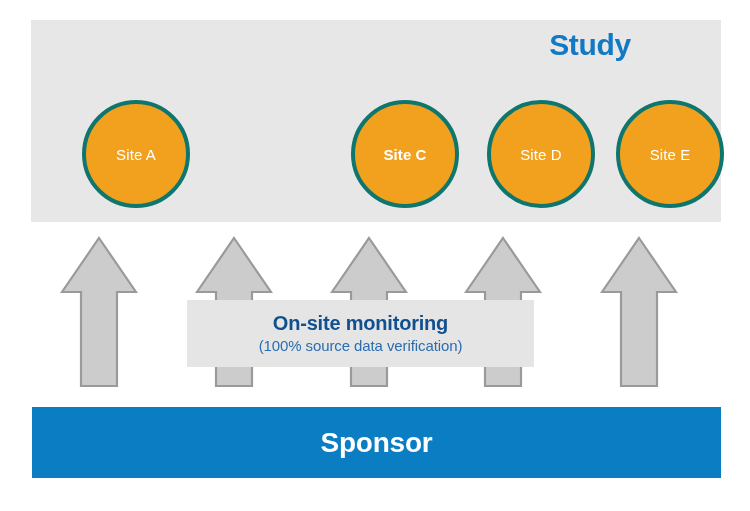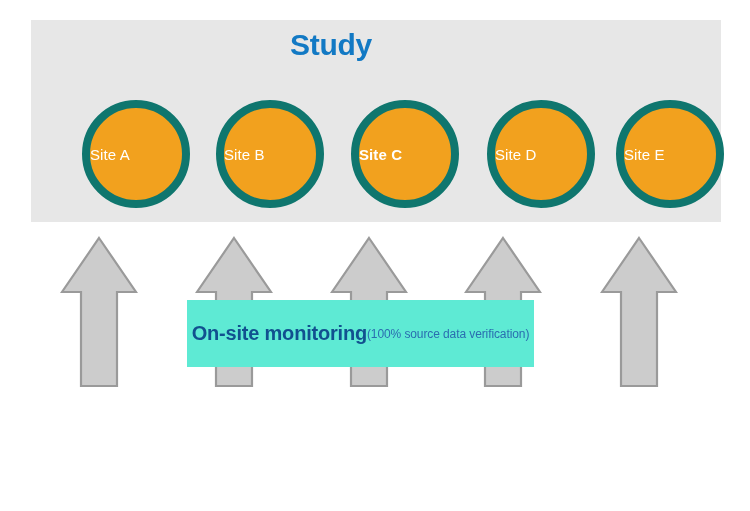--- a/index.html
+++ b/index.html
@@ -26,38 +26,38 @@
     top: 20px;
     width: 690px;
     height: 202px;
     background: #e7e7e7;
   }
   #study-title {
     position: absolute;
     left: 0;
     top: 8px;
     width: 600px;
-    text-align: center;
+    text-align: right;
     font-size: 30px;
     font-weight: bold;
     color: #1279c4;
     letter-spacing: -0.3px;
   }
   .site-circle {
     position: absolute;
     top: 80px;
     width: 108px;
     height: 108px;
     border-radius: 50%;
     background: #f2a11e;
-    border: 8px solid #0f766e;
+    border: 4px solid #0f766e;
     box-sizing: border-box;
     display: flex;
     align-items: center;
-    justify-content: flex-start;
+    justify-content: center;
   }
   .site-label {
     font-size: 15px;
     color: #ffffff;
     letter-spacing: 0.1px;
   }
 
   
   .arrow {
     position: absolute;
@@ -68,36 +68,36 @@
   .arrow-low { z-index: 1; }
   .arrow-high { z-index: 4; }
 
   
   #monitoring-box {
     position: absolute;
     left: 187px;
     top: 300px;
     width: 347px;
     height: 67px;
-    background: #5eead4;
+    background: #e5e5e5;
     z-index: 3;
     display: flex;
-    flex-direction: row;
+    flex-direction: column;
     align-items: center;
     justify-content: center;
   }
   #monitoring-title {
     font-size: 20px;
     font-weight: bold;
     color: #11508f;
     letter-spacing: -0.2px;
     line-height: 1.15;
   }
   #monitoring-subtitle {
-    font-size: 12px;
+    font-size: 15px;
     color: #2a6db0;
     letter-spacing: -0.1px;
     line-height: 1.2;
     margin-top: 2px;
   }
 
   
   #sponsor-bar {
     position: absolute;
     left: 32px;
@@ -120,23 +120,20 @@
 </head>
 <body>
 
 <div id="canvas">
 
   <div id="study-panel">
     <div id="study-title">Study</div>
 
     <div class="site-circle" style="left:51px;">
       <span class="site-label">Site A</span>
-    </div>
-    <div class="site-circle" style="left:185px;">
-      <span class="site-label">Site B</span>
     </div>
     <div class="site-circle" style="left:320px;font-weight:bold;">
       <span class="site-label">Site C</span>
     </div>
     <div class="site-circle" style="left:456px;">
       <span class="site-label">Site D</span>
     </div>
     <div class="site-circle" style="left:585px;">
       <span class="site-label">Site E</span>
     </div>
@@ -170,14 +167,17 @@
     <svg viewBox="0 0 78 152" preserveAspectRatio="none">
       <polygon points="39,2 76,56 57,56 57,150 21,150 21,56 2,56" fill="#cccccc" stroke="#9a9a9a" stroke-width="2.2"></polygon>
     </svg>
   </div>
 
   <div id="monitoring-box">
     <div id="monitoring-title">On-site monitoring</div>
     <div id="monitoring-subtitle">(100% source data verification)</div>
   </div>
 
+  <div id="sponsor-bar">
+    <span id="sponsor-label">Sponsor</span>
+  </div>
 
 </div>
 
 </body></html>

